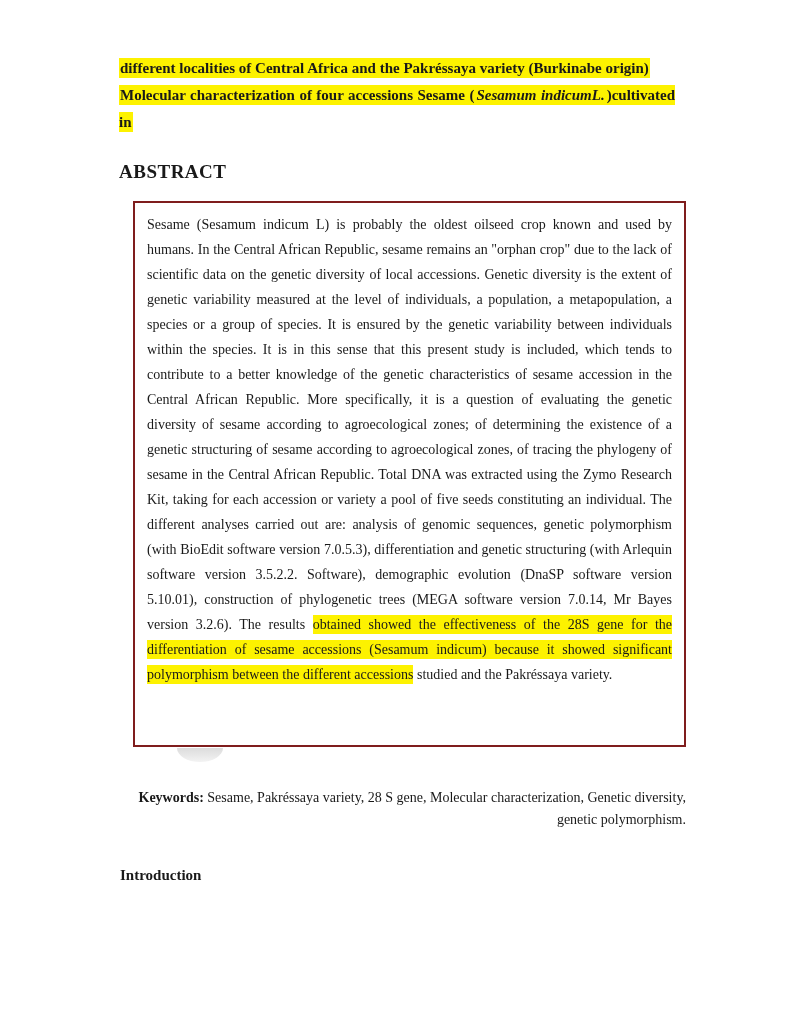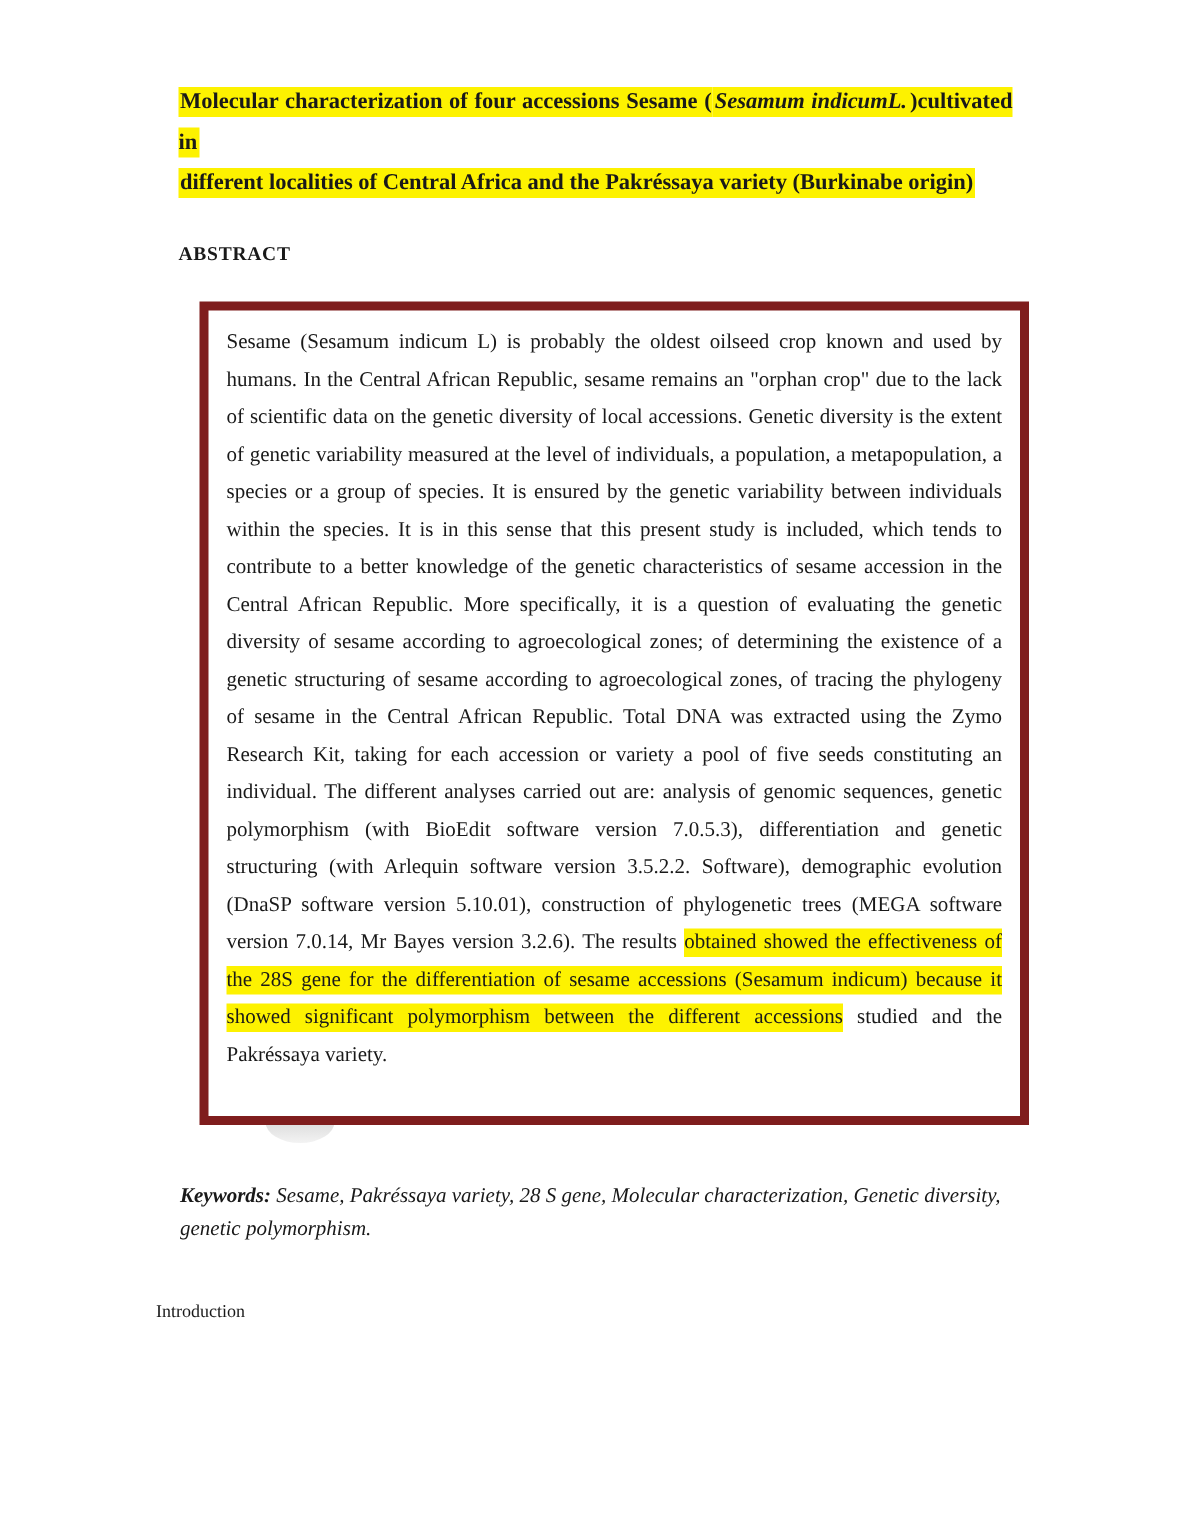--- a/index.html
+++ b/index.html
@@ -29,63 +29,62 @@
   .title-hl .line{white-space:normal;}
   .title-hl .hl{padding:2px 1px;}
 
   .title-plain{
     position:absolute;left:119px;top:109px;width:556px;
     font-weight:bold;font-size:15px;line-height:22px;
   }
 
   .abstract-heading{
     position:absolute;left:119px;top:161px;
-    font-weight:bold;font-size:13px;letter-spacing:0.5px;
+    font-weight:bold;font-size:19px;letter-spacing:0.5px;
   }
 
   .abstract-box{
     position:absolute;left:133px;top:201px;width:553px;min-height:546px;
-    border:6px solid #7f1d1d;
+    border:2px solid #7f1d1d;
     background:#ffffff;
     padding:9px 12px 28px 12px;
     z-index:2;
   }
   .abstract-text{
     font-size:14px;line-height:25px;
     text-align:justify;
   }
   .abstract-text .hl{padding:2px 0;}
 
   .scan-artifact{
     position:absolute;left:177px;top:748px;width:46px;height:14px;
     background:linear-gradient(to bottom,#dcdcdc,#f3f3f3);
     border-radius:0 0 23px 23px / 0 0 14px 14px;
     z-index:1;
   }
 
   .keywords{
     position:absolute;left:120px;top:787px;width:566px;
     font-size:14px;line-height:22px;
-    text-align:left;
-    font-style:italic;
+    text-align:right;
   }
 
   .intro-heading{
-    position:absolute;left:104px;top:867px;
-    font-weight:normal;font-size:12px;
+    position:absolute;left:120px;top:867px;
+    font-weight:bold;font-size:15px;
   }
 </style>
 </head>
 <body>
 
 <div class="page">
 
   <div class="title-hl">
+    <div class="line"><span class="hl">different localities of Central Africa and the Pakréssaya variety (Burkinabe origin)</span></div>
     <div class="line stretch"><span class="hl">Molecular characterization of four accessions Sesame (</span><span class="hl it">Sesamum indicumL.</span><span class="hl">)cultivated in</span></div>
-    <div class="line"><span class="hl">different localities of Central Africa and the Pakréssaya variety (Burkinabe origin)</span></div>
   </div>
 
   <div class="title-plain">
   </div>
 
   <div class="abstract-heading">ABSTRACT</div>
 
   <div class="abstract-box">
     <p class="abstract-text"><span>Sesame (Sesamum indicum L) is probably the oldest oilseed crop known and used by humans. In the Central African Republic, sesame remains an "orphan crop" due to the lack of scientific data on the genetic diversity of local accessions. Genetic diversity is the extent of genetic variability measured at the level of individuals, a population, a metapopulation, a species or a group of species. It is ensured by the genetic variability between individuals within the species. It is in this sense that this present study is included, which tends to contribute to a better knowledge of the genetic characteristics of sesame accession in the Central African Republic. More specifically, it is a question of evaluating the genetic diversity of sesame according to agroecological zones; of determining the existence of a genetic structuring of sesame according to agroecological zones, of tracing the phylogeny of sesame in the Central African Republic. Total DNA was extracted using the Zymo Research Kit, taking for each accession or variety a pool of five seeds constituting an individual. The different analyses carried out are: analysis of genomic sequences, genetic polymorphism (with BioEdit software version 7.0.5.3), differentiation and genetic structuring (with Arlequin software version 3.5.2.2. Software), demographic evolution (DnaSP software version 5.10.01), construction of phylogenetic trees (MEGA software version 7.0.14, Mr Bayes version 3.2.6). The results </span><span class="hl">obtained showed the effectiveness of the 28S gene for the differentiation of sesame accessions (Sesamum indicum) because it showed significant polymorphism between the different accessions</span><span> studied and the Pakréssaya variety.</span></p>
   </div>

